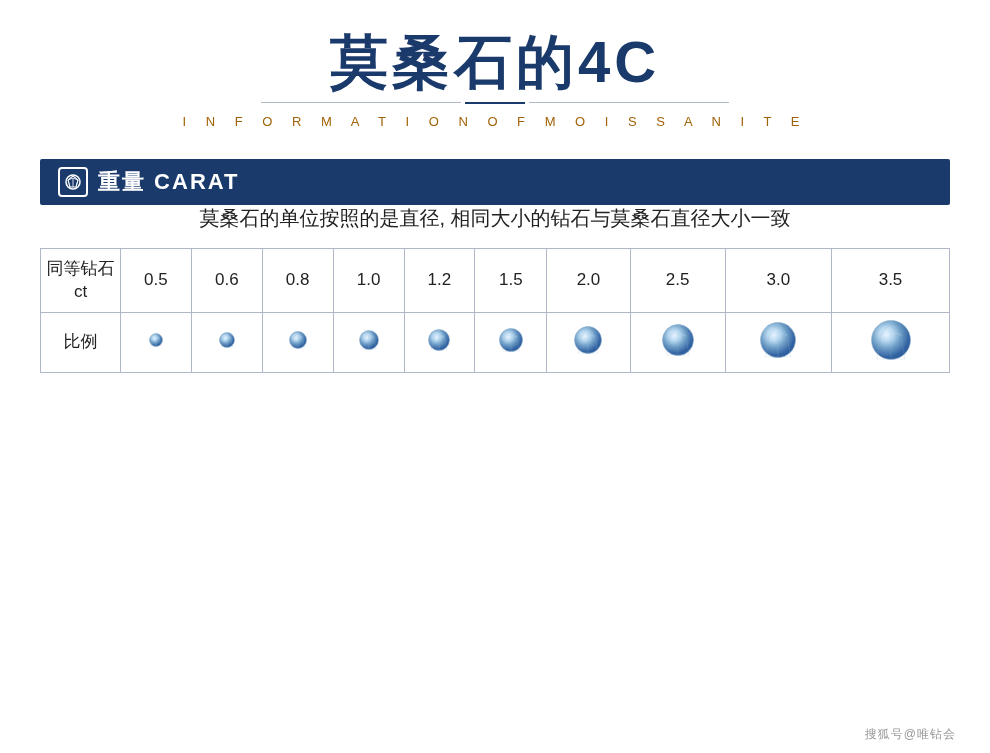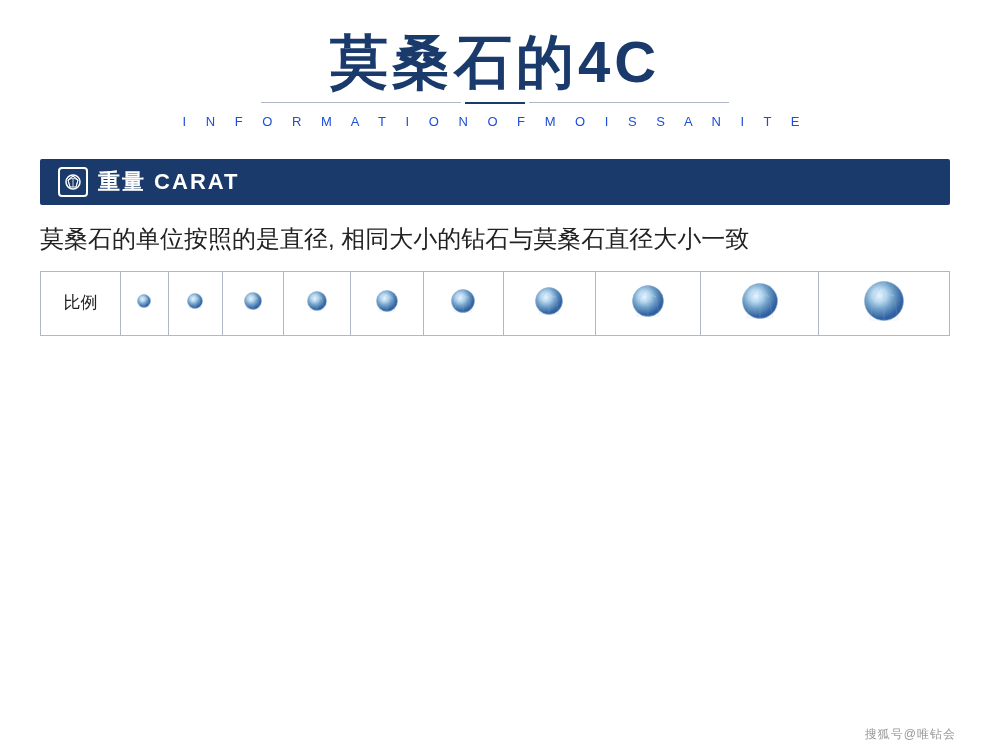--- a/index.html
+++ b/index.html
@@ -53,35 +53,34 @@
     .divider-line .accent {
       width: 60px;
       height: 2px;
       background: #1a3a6b;
       margin: 0 4px;
     }
 
     .subtitle {
       font-size: 13px;
       letter-spacing: 8px;
-      color: #1d4ed8;
+      color: #a16207;
       font-weight: 400;
       margin-bottom: 20px;
     }
 
     .section-header {
       display: flex;
       align-items: center;
       background: #1a3a6b;
       color: #fff;
       padding: 8px 18px;
       border-radius: 2px;
       width: 100%;
       max-width: 910px;
-      margin-bottom: 18px;
     }
 
     .section-header-icon {
       font-size: 20px;
       margin-right: 10px;
       border: 2px solid #fff;
       border-radius: 4px;
       width: 30px;
       height: 30px;
       display: flex;
@@ -89,27 +88,27 @@
       justify-content: center;
     }
 
     .section-header-text {
       font-size: 22px;
       font-weight: 700;
       letter-spacing: 2px;
     }
 
     .description-text {
-      font-size: 24px;
+      font-size: 20px;
       color: #222;
       font-weight: 400;
       margin-bottom: 16px;
       width: 100%;
       max-width: 910px;
-      text-align: left;
+      text-align: center;
     }
 
     .data-table {
       width: 100%;
       max-width: 910px;
       border-collapse: collapse;
       border: 1.5px solid #b0b8c8;
     }
 
     .data-table td {
@@ -183,20 +182,33 @@
         <line x1="14" y1="7" x2="12" y2="14" stroke="#fff" stroke-width="0.8"></line>
       </svg>
     </div>
     <span class="section-header-text">重量 CARAT</span>
   </div>
 
   <div class="description-text">莫桑石的单位按照的是直径, 相同大小的钻石与莫桑石直径大小一致</div>
 
   <table class="data-table">
     <tbody id="table-body">
+    <tr>
+          <td class="row-label">同等钻石<br>ct</td>
+          <td>0.5</td>
+          <td>0.6</td>
+          <td>0.8</td>
+          <td>1.0</td>
+          <td>1.2</td>
+          <td>1.5</td>
+          <td>2.0</td>
+          <td>2.5</td>
+          <td>3.0</td>
+          <td>3.5</td>
+        </tr>
         <tr>
           <td class="row-label">比例</td>
           <td class="diamond-cell"><svg width="14" height="14" viewBox="0 0 14 14" xmlns="http://www.w3.org/2000/svg">
       <defs>
         <radialGradient id="g0" cx="38%" cy="35%" r="60%">
           <stop offset="0%" stop-color="#eaf5ff"></stop>
           <stop offset="30%" stop-color="#b8d8f0"></stop>
           <stop offset="60%" stop-color="#70a0c8"></stop>
           <stop offset="100%" stop-color="#3060a0"></stop>
         </radialGradient>

